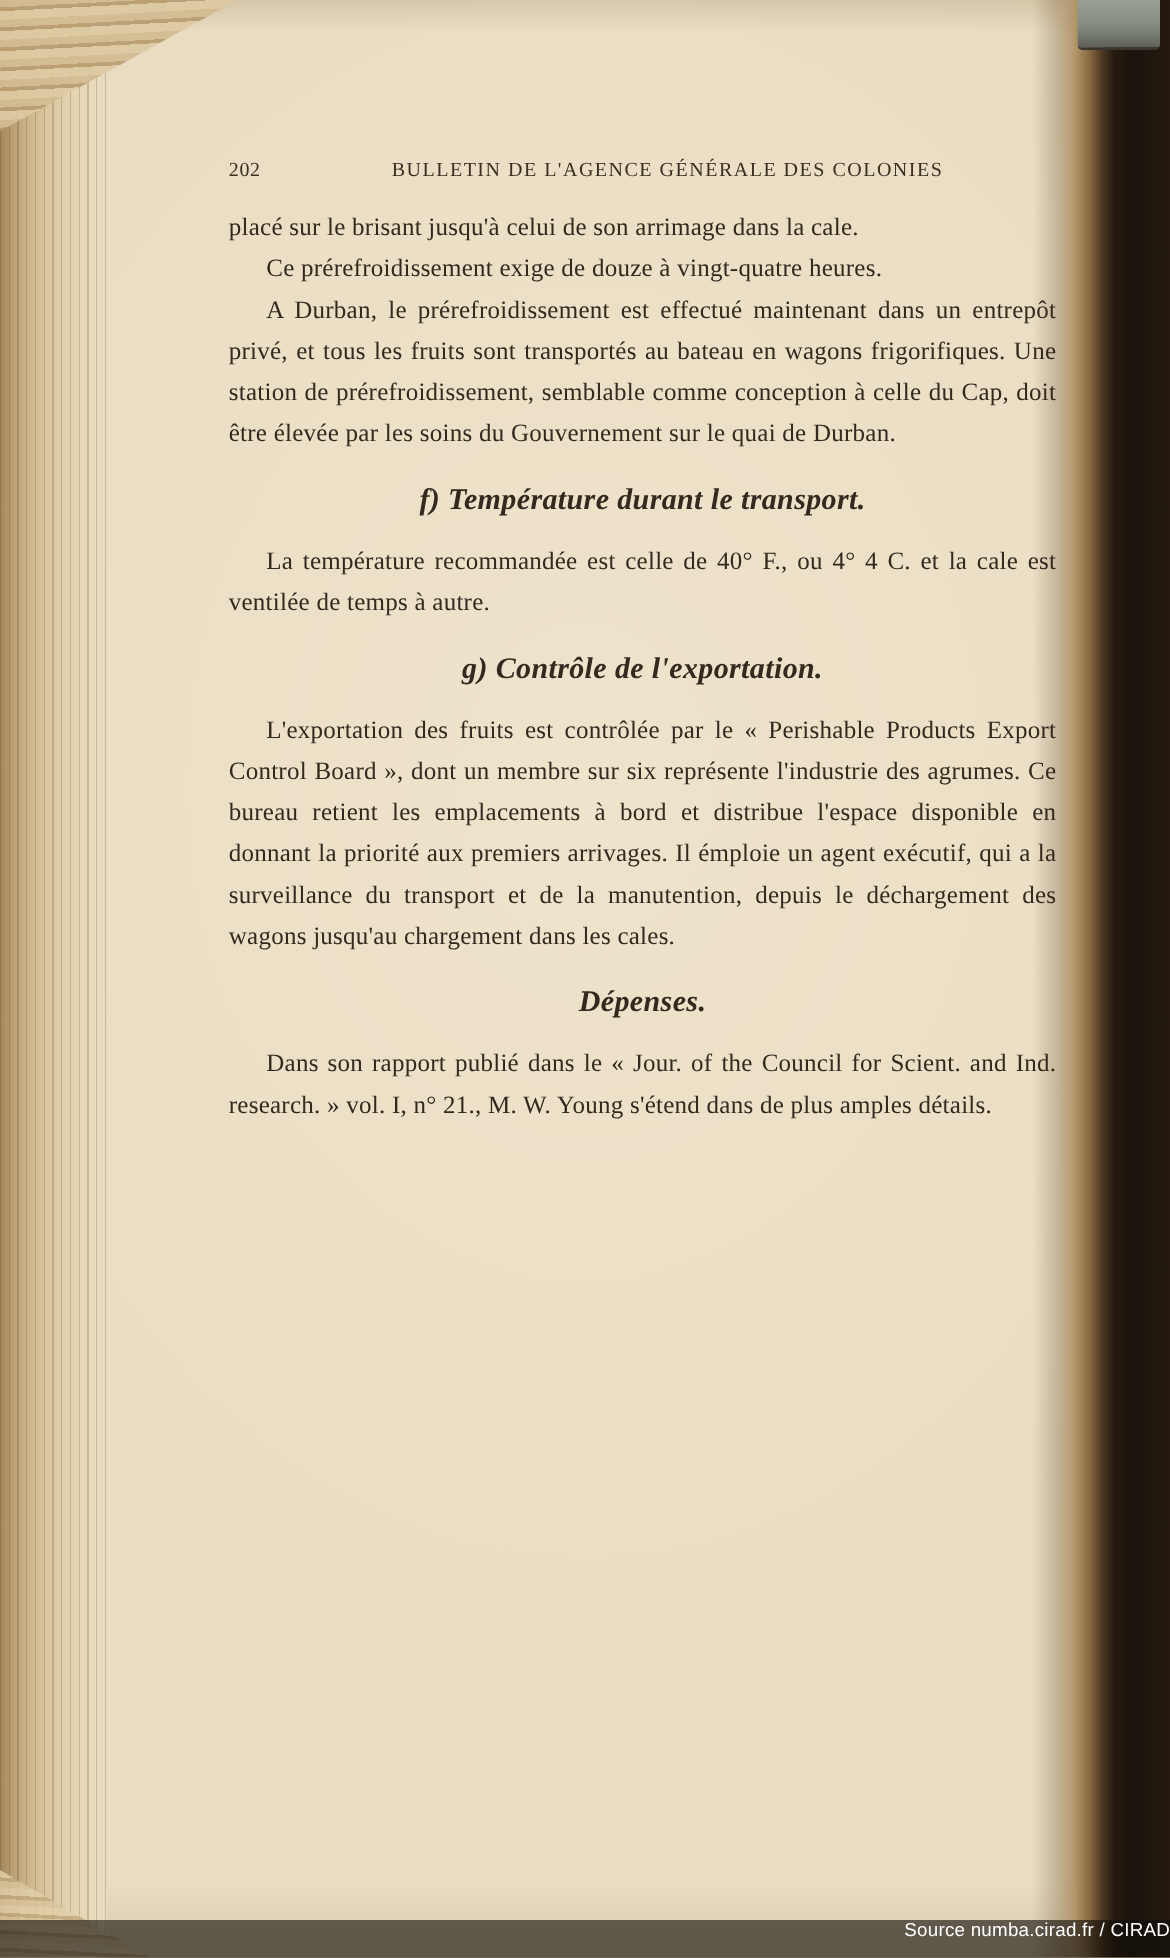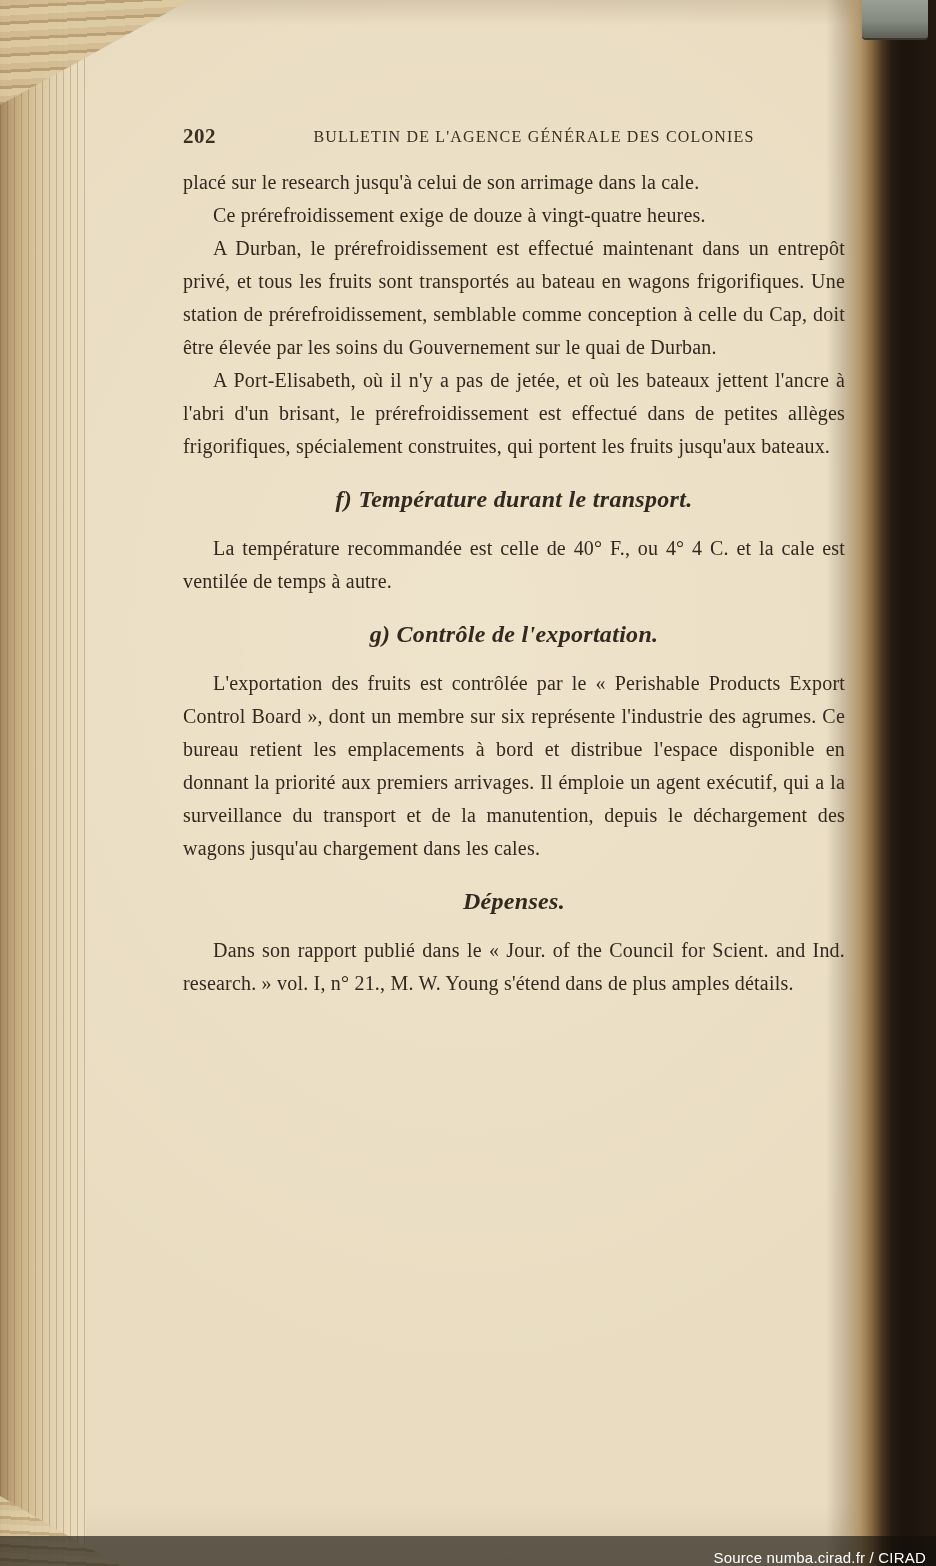--- a/index.html
+++ b/index.html
@@ -54,35 +54,34 @@
   
   .page-text {
     position:absolute; left:183px; top:120px; width:662px;
     color:#33291e; font-size:20px; line-height:33px; text-align:justify;
     letter-spacing:.2px;
   }
   .header {
     position:relative; height:30px; margin-bottom:16px; text-align:center;
     font-size:16px; letter-spacing:1.2px; color:#3a2f22;
   }
-  .pagenum { position:absolute; left:0; top:0; font-size:21px; letter-spacing:.5px;font-weight:bold; }
+  .pagenum { position:absolute; left:0; top:0; font-size:16px; letter-spacing:.5px; }
   .running-title { display:inline-block; padding-left:40px; }
   p { margin:0; text-indent:30px; }
   p.noindent { text-indent:0; }
   p.spaced { margin-top:14px; }
   h3.section-heading {
     font-style:italic; font-weight:bold; text-align:center;
     font-size:24px; margin:20px 0 16px; letter-spacing:.3px; text-indent:0;
   }
   
   .footer-bar {
     position:absolute; left:0; right:0; bottom:0; height:30px;
     background:rgba(18,14,10,.62);
-    display:flex; align-items:flex-end; justify-content:flex-end;
-    padding-right:10px;
+    display:flex; align-items:flex-start; justify-content:flex-end;
     font-family:"Liberation Sans","DejaVu Sans",sans-serif;
     font-size:15px; color:#ffffff; letter-spacing:.2px;
   }
 </style>
 </head>
 <body>
 
 <div class="scene">
 
   <div class="paper-shade"></div>
@@ -92,24 +91,23 @@
   <div class="edge-right"></div>
   <div class="headband"></div>
 
   <div class="page-text">
 
     <div class="header">
       <span class="pagenum">202</span>
       <span class="running-title">BULLETIN DE L'AGENCE GÉNÉRALE DES COLONIES</span>
     </div>
 
-    <p class="noindent">placé sur le research jusqu'à celui de son arrimage dans la cale.</p>
+    <p class="noindent">placé sur le brisant jusqu'à celui de son arrimage dans la cale.</p>
     <p>Ce prérefroidissement exige de douze à vingt-quatre heures.</p>
     <p>A Durban, le prérefroidissement est effectué maintenant dans un entrepôt privé, et tous les fruits sont transportés au bateau en wagons frigorifiques. Une station de prérefroidissement, semblable comme conception à celle du Cap, doit être élevée par les soins du Gouvernement sur le quai de Durban.</p>
-    <p>A Port-Elisabeth, où il n'y a pas de jetée, et où les bateaux jettent l'ancre à l'abri d'un brisant, le prérefroidissement est effectué dans de petites allèges frigorifiques, spécialement construites, qui portent les fruits jusqu'aux bateaux.</p>
 
     <h3 class="section-heading">f) Température durant le transport.</h3>
     <p>La température recommandée est celle de 40° F., ou 4° 4 C. et la cale est ventilée de temps à autre.</p>
 
     <h3 class="section-heading">g) Contrôle de l'exportation.</h3>
     <p>L'exportation des fruits est contrôlée par le « Perishable Products Export Control Board », dont un membre sur six représente l'industrie des agrumes. Ce bureau retient les emplacements à bord et distribue l'espace disponible en donnant la priorité aux premiers arrivages. Il émploie un agent exécutif, qui a la surveillance du transport et de la manutention, depuis le déchargement des wagons jusqu'au chargement dans les cales.</p>
 
     <h3 class="section-heading">Dépenses.</h3>
     <p>Dans son rapport publié dans le « Jour. of the Council for Scient. and Ind. research. » vol. I, n° 21., M. W. Young s'étend dans de plus amples détails.</p>
 

